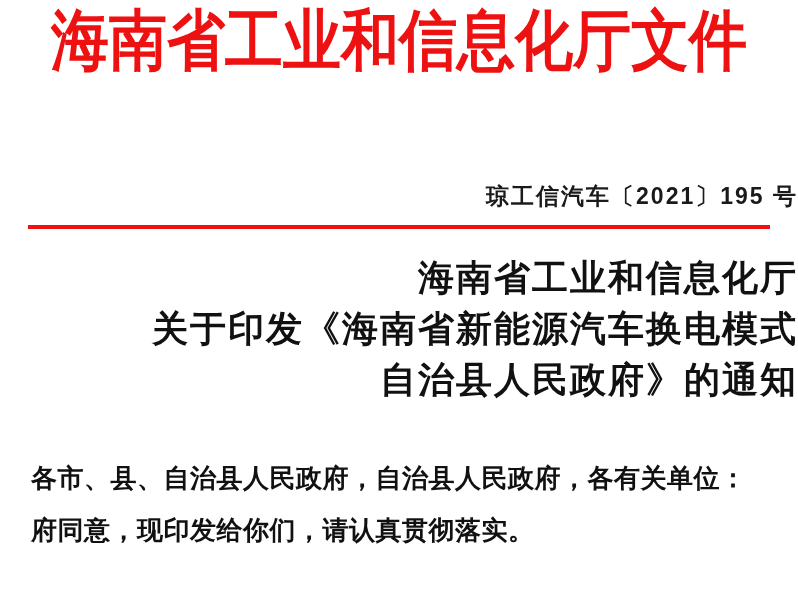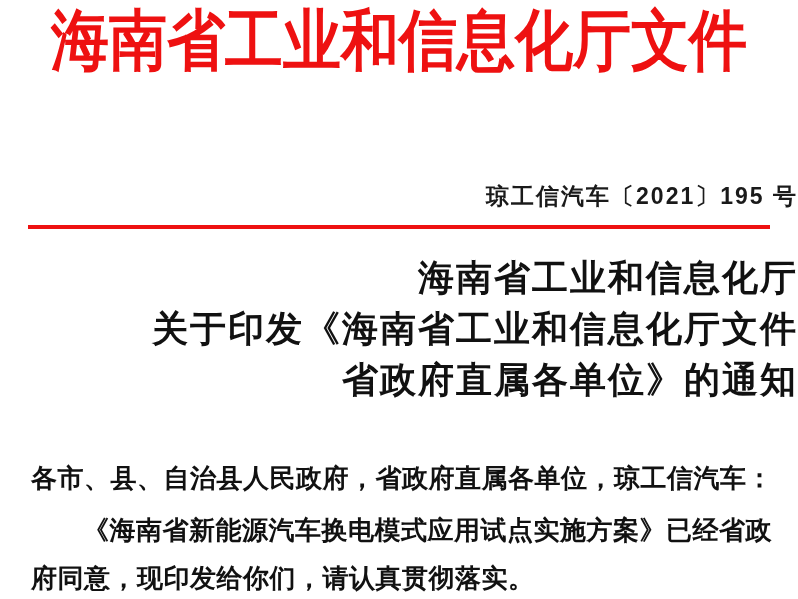--- a/index.html
+++ b/index.html
@@ -83,23 +83,22 @@
 <div class="page">
 
   <h1 class="doc-header">海南省工业和信息化厅文件</h1>
 
   <div class="doc-number">琼工信汽车〔2021〕195 号</div>
 
   <div class="red-divider"></div>
 
   <div class="notice-title">
     <div>海南省工业和信息化厅</div>
-    <div>关于印发《海南省工业和信息化厅文件</div>
-    <div>省政府直属各单位》的通知</div>
+    <div>关于印发《海南省新能源汽车换电模式</div>
+    <div>自治县人民政府》的通知</div>
   </div>
 
   <div class="doc-body">
-    <p class="salutation">各市、县、自治县人民政府，省政府直属各单位，琼工信汽车：</p>
-    <p class="indent-2em">《海南省新能源汽车换电模式应用试点实施方案》已经省政</p>
+    <p class="salutation">各市、县、自治县人民政府，自治县人民政府，各有关单位：</p>
     <p>府同意，现印发给你们，请认真贯彻落实。</p>
   </div>
 
 </div>
 
 </body></html>

